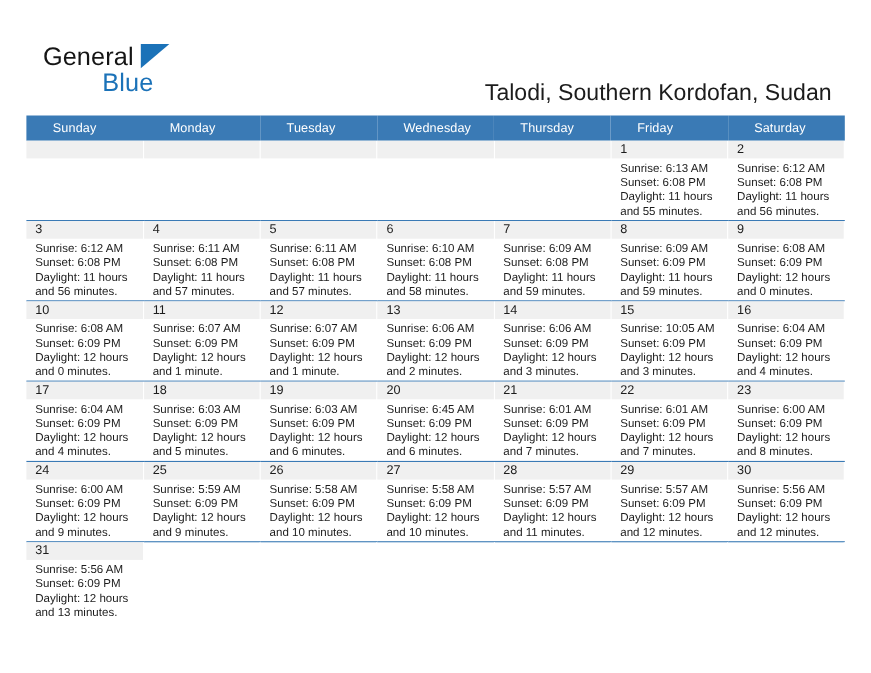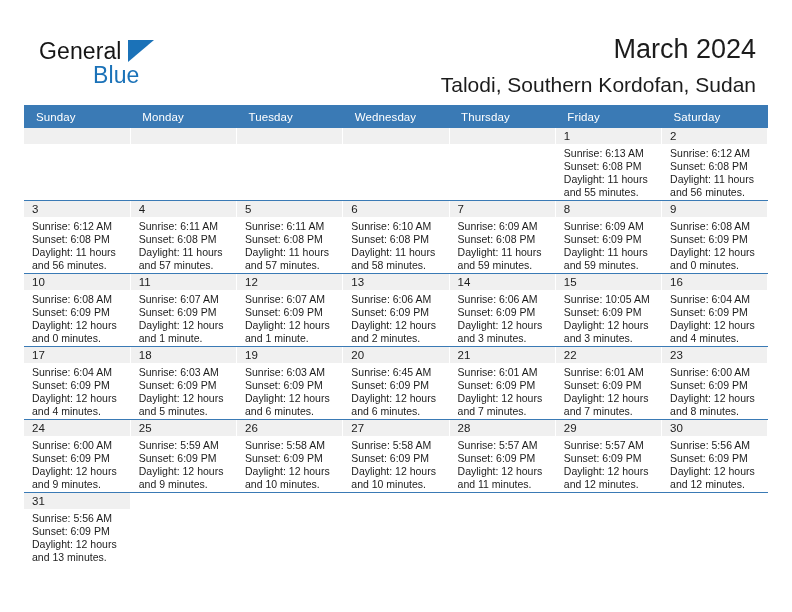--- a/index.html
+++ b/index.html
@@ -97,21 +97,21 @@
     table-layout: fixed;
   }
   .calendar col { width: 106.28px; }
 
   .calendar thead th {
     background: #3a7ab5;
     color: #ffffff;
     font-weight: normal;
     font-size: 11.5px;
     text-align: left;
-    padding: 5px 0 5px 12px;
+    padding: 5px 0 5px 24px;
     height: 13px;
     border: none;
     letter-spacing: 0.1px;
   }
 
   .calendar tbody td {
     vertical-align: top;
     padding: 0;
     border-bottom: 1.6px solid #3a7ab5;
     border-right: 1px solid #ffffff;
@@ -158,21 +158,20 @@
 <div class="page">
 
   <div class="top">
 
     <div class="logo">
       <span class="logo-general">General</span>
       <span class="logo-flag"></span>
       <span class="logo-blue">Blue</span>
     </div>
 
-    <div class="title">March 2024</div>
     <div class="subtitle">Talodi, Southern Kordofan, Sudan</div>
   </div>
 
   <table class="calendar">
     <colgroup>
       <col>
         <col>
         <col>
         <col>
         <col>

